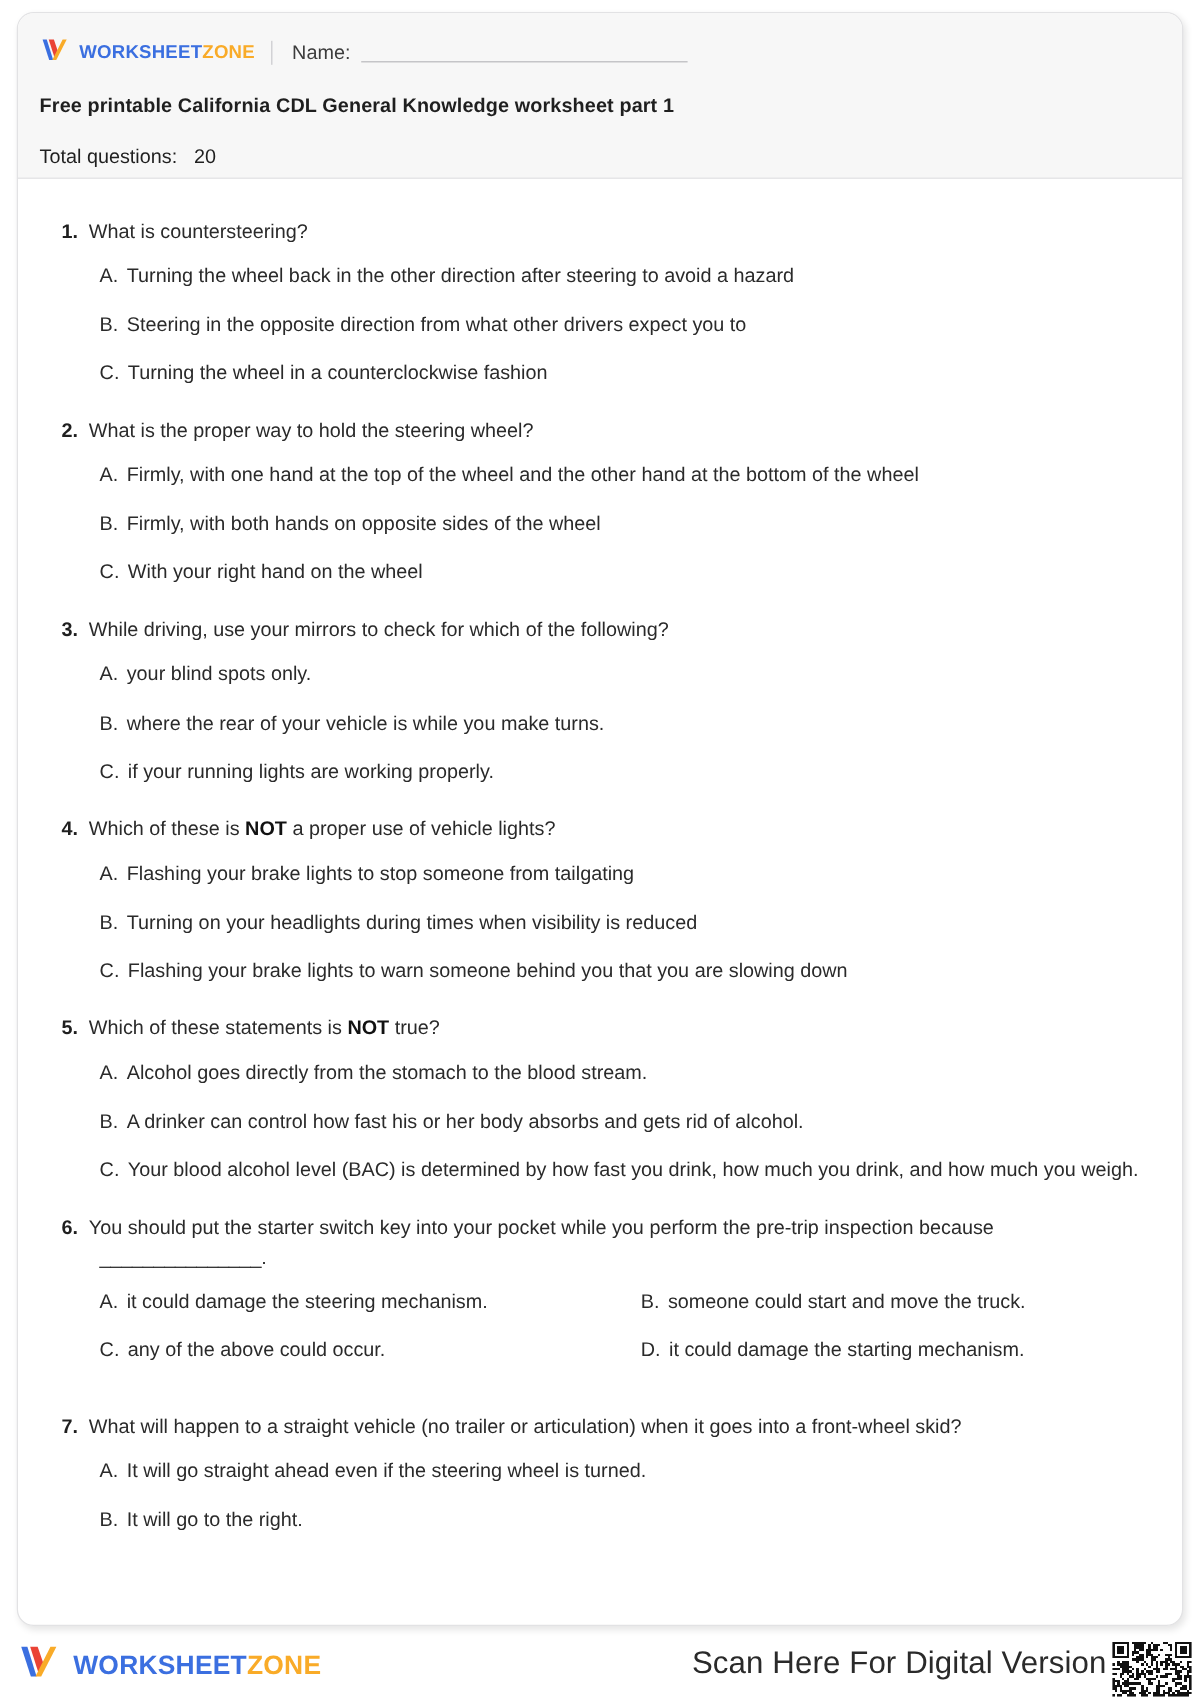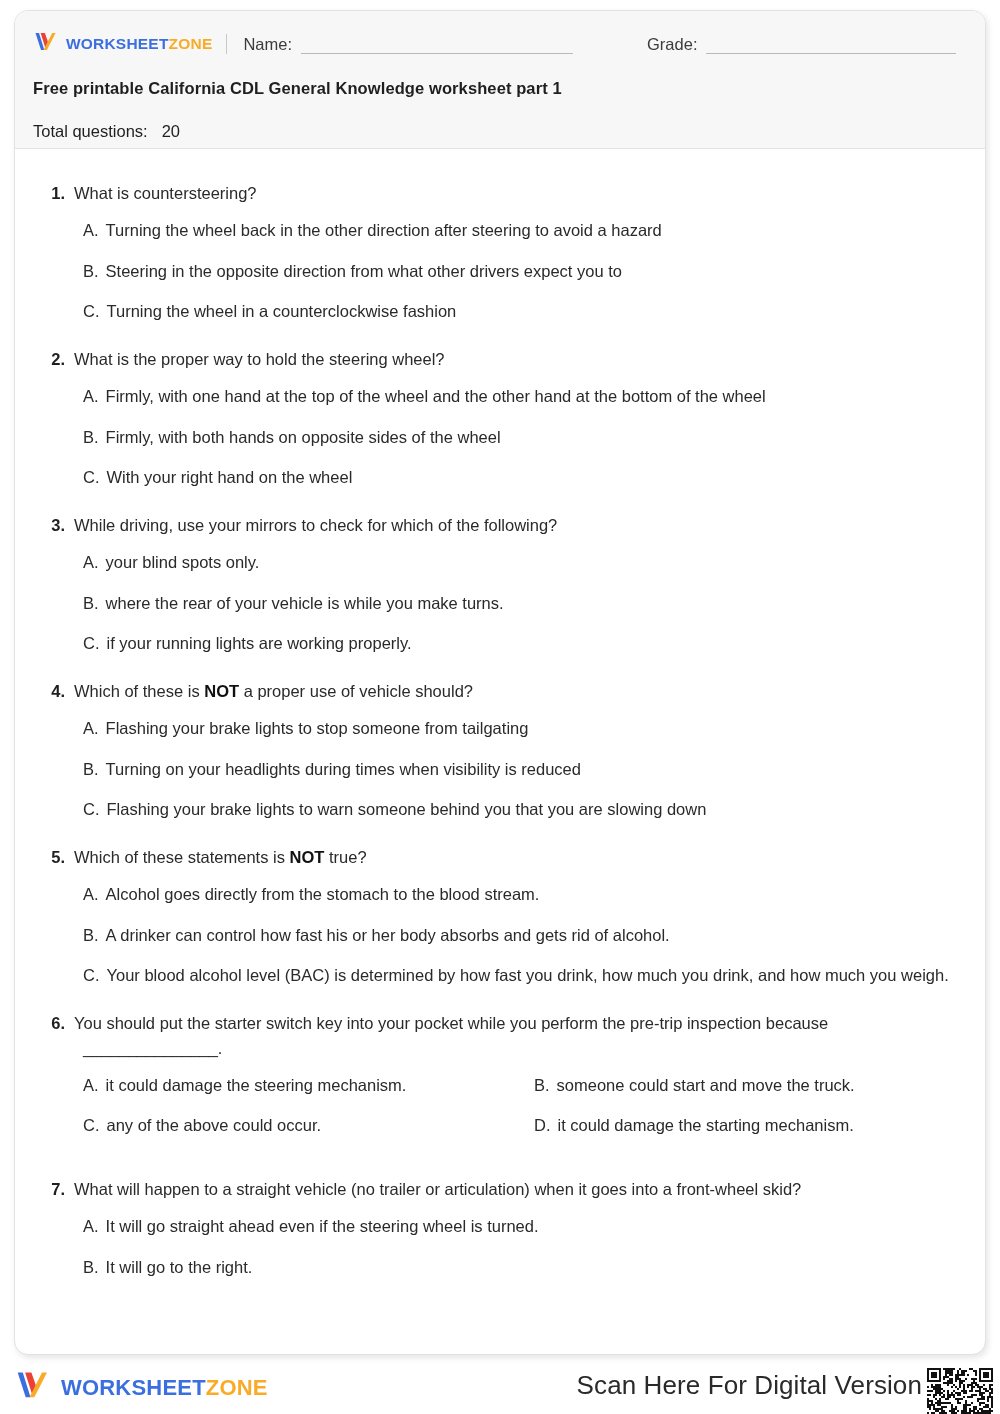--- a/index.html
+++ b/index.html
@@ -70,21 +70,21 @@
   .divider-v {
     width: 1px;
     height: 20px;
     background: #c9c9cc;
     margin: 0 16px 0 14px;
     flex: 0 0 auto;
   }
 
   .field {
     display: flex;
-    align-items: flex-end;
+    align-items: center;
     flex: 0 0 auto;
   }
   .field-label {
     font-size: 16.5px;
     color: #3c3c3c;
     white-space: nowrap;
   }
   .field-rule {
     border-bottom: 1px solid #b9b9bc;
     height: 15px;
@@ -242,24 +242,20 @@
           <span class="logo-text"><span class="w-part">WORKSHEET</span><span class="z-part">ZONE</span></span>
         </div>
 
         <div class="divider-v"></div>
 
         <div class="field field-name">
           <span class="field-label">Name:</span>
           <span class="field-rule"></span>
         </div>
 
-        <div class="field field-grade">
-          <span class="field-label">Grade:</span>
-          <span class="field-rule"></span>
-        </div>
 
       </div>
 
       <div class="title-block">
         <div class="sheet-title">Free printable California CDL General Knowledge worksheet part 1</div>
         <div class="total-line">
           <span>Total questions:</span>
           <span class="total-count">20</span>
         </div>
       </div>
@@ -323,21 +319,21 @@
             </div>
             <div class="option">
               <span class="opt-letter">C.</span>
               <span class="opt-text">if your running lights are working properly.</span>
             </div>
           </div>
         </div>
         <div class="question">
           <div class="q-head">
             <div class="q-num">4.</div>
-            <div class="q-text"><span>Which of these is </span><b>NOT</b><span> a proper use of vehicle should?</span></div>
+            <div class="q-text"><span>Which of these is </span><b>NOT</b><span> a proper use of vehicle lights?</span></div>
           </div>
           <div class="options">
             <div class="option">
               <span class="opt-letter">A.</span>
               <span class="opt-text">Flashing your brake lights to stop someone from tailgating</span>
             </div>
             <div class="option">
               <span class="opt-letter">B.</span>
               <span class="opt-text">Turning on your headlights during times when visibility is reduced</span>
             </div>

